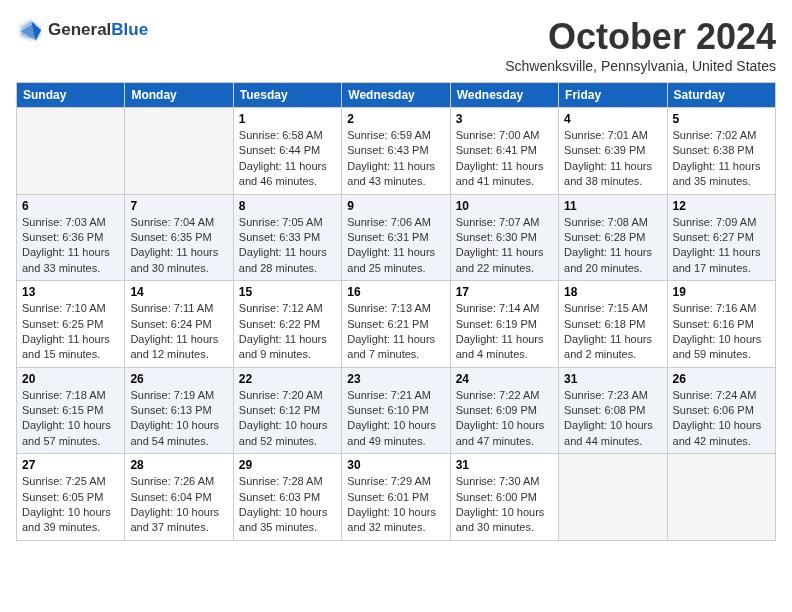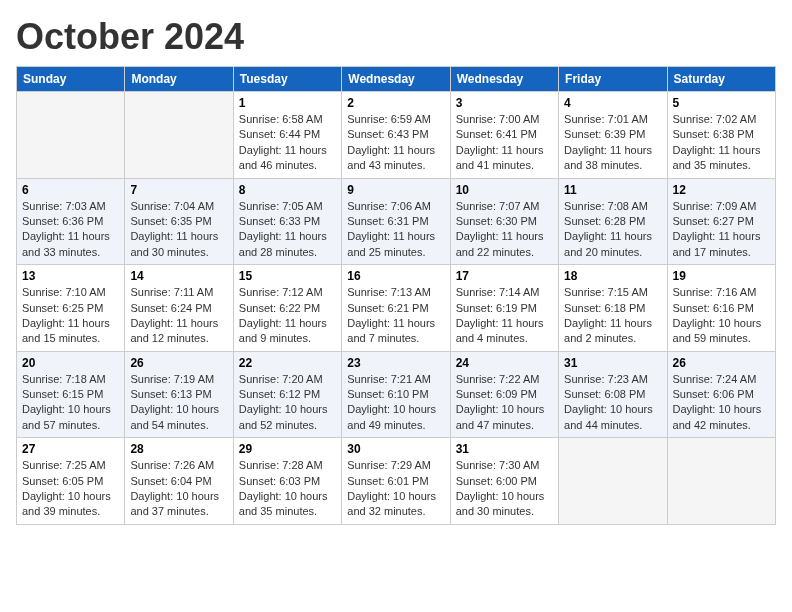--- a/index.html
+++ b/index.html
@@ -74,22 +74,34 @@
       line-height: 1.4;
     }
     .row-shaded td {
       background: #f0f4fa;
     }
   </style>
 </head>
 <body>
 
 <div class="header">
+  <div class="logo">
+    <svg class="logo-icon" viewBox="0 0 40 40">
+      <polygon points="20,4 36,14 36,30 20,36 4,30 4,14" fill="#1565c0" opacity="0.15"></polygon>
+      <polygon points="20,8 32,16 32,28 20,32 8,28 8,16" fill="#1565c0" opacity="0.3"></polygon>
+      <polygon points="14,18 26,10 34,22 26,34 14,26 6,22" fill="#1565c0" opacity="0.5"></polygon>
+      <path d="M22 8 L36 20 L28 36" fill="#1565c0"></path>
+    </svg>
+    <div>
+      <div style="font-size:17px;font-weight:bold;color:#333;line-height:1.1;">General<span style="color:#1565c0;">Blue</span></div>
+    </div>
+  </div>
   <div class="title-block">
     <div class="month-title">October 2024</div>
+    <div class="subtitle">Schwenksville, Pennsylvania, United States</div>
   </div>
 </div>
 
 <table class="calendar">
   <thead>
     <tr>
     <th>Sunday</th>
         <th>Monday</th>
         <th>Tuesday</th>
         <th>Wednesday</th>

